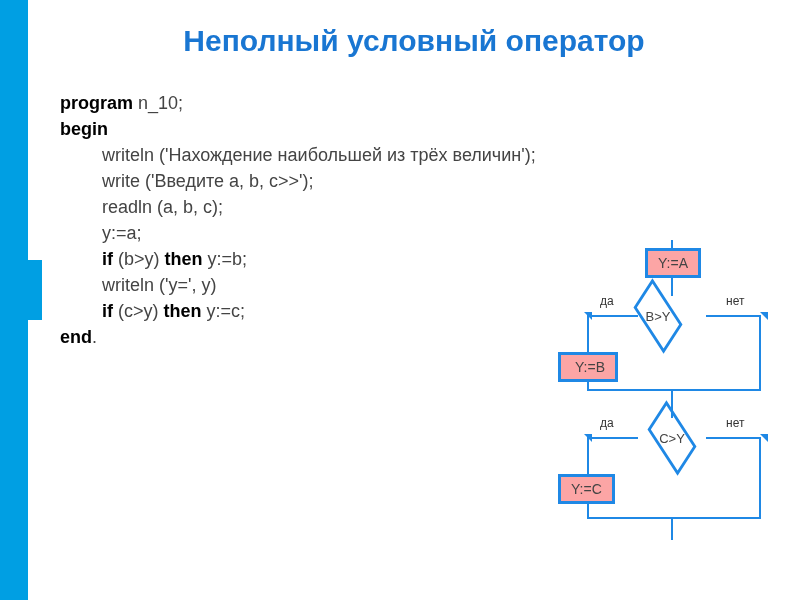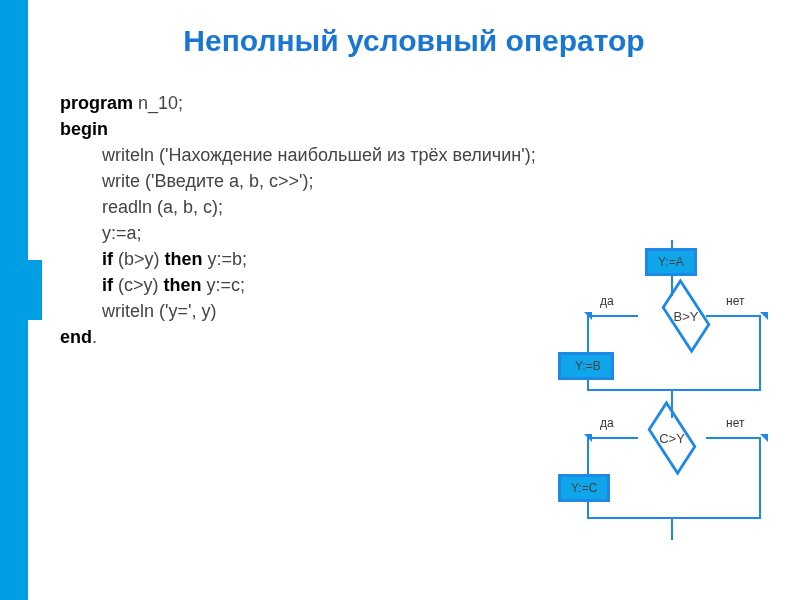--- a/index.html
+++ b/index.html
@@ -46,23 +46,23 @@
   .flow {
     position: absolute;
     left: 500px;
     top: 240px;
     width: 280px;
     height: 340px;
   }
   .box {
     position: absolute;
     border: 3px solid #1f88e5;
-    background: #0ea5e9;
+    background: #fca5a5;
     color: #444;
-    font-size: 12px;
+    font-size: 14px;
     display: flex;
     align-items: center;
     justify-content: center;
     padding: 4px 10px;
   }
   .diamond {
     position: absolute;
     width: 68px; height: 40px;
     display: flex;
     align-items: center;
@@ -108,22 +108,22 @@
 <div class="title">Неполный условный оператор</div>
 
 <div class="code">
   <div><span class="kw">program</span><span> n_10;</span></div>
   <div><span class="kw">begin</span></div>
   <div class="ind">writeln ('Нахождение наибольшей из трёх величин');</div>
   <div class="ind">write ('Введите a, b, c&gt;&gt;');</div>
   <div class="ind">readln (a, b, c);</div>
   <div class="ind">y:=a;</div>
   <div class="ind"><span class="kw">if</span><span> (b&gt;y) </span><span class="kw">then</span><span> y:=b;</span></div>
+  <div class="ind">writeln ('y=', y)</div>
   <div class="ind"><span class="kw">if</span><span> (c&gt;y) </span><span class="kw">then</span><span> y:=c;</span></div>
-  <div class="ind">writeln ('y=', y)</div>
   <div><span class="kw">end</span><span>.</span></div>
 </div>
 
 <div class="flow">
   <svg class="lines">
 
     <line x1="172" y1="0" x2="172" y2="8"></line>
 
     <line x1="172" y1="36" x2="172" y2="56"></line>
 
@@ -143,21 +143,21 @@
     <polyline points="206,198 260,198 260,278 172,278"></polyline>
     <polygon class="arrow" points="260,194 252,202 252,194" transform="scale(-1,1) translate(-520,0)"></polygon>
 
     <polyline points="88,262 88,278 172,278"></polyline>
 
     <line x1="172" y1="278" x2="172" y2="300"></line>
   </svg>
 
   <div class="box" style="left:145px; top:8px;">Y:=A</div>
 
-  <div class="diamond" style="left:152px; top:56px;">
+  <div class="diamond" style="left:124px; top:56px;">
     <span>B&gt;Y</span>
   </div>
   <div class="lbl" style="left:100px; top:54px;">да</div>
   <div class="lbl" style="left:226px; top:54px;">нет</div>
 
   <div class="box" style="left:58px; top:112px;padding-left:14px;">Y:=B</div>
 
   <div class="diamond" style="left:138px; top:178px;justify-content:center;">
     <span>C&gt;Y</span>
   </div>

